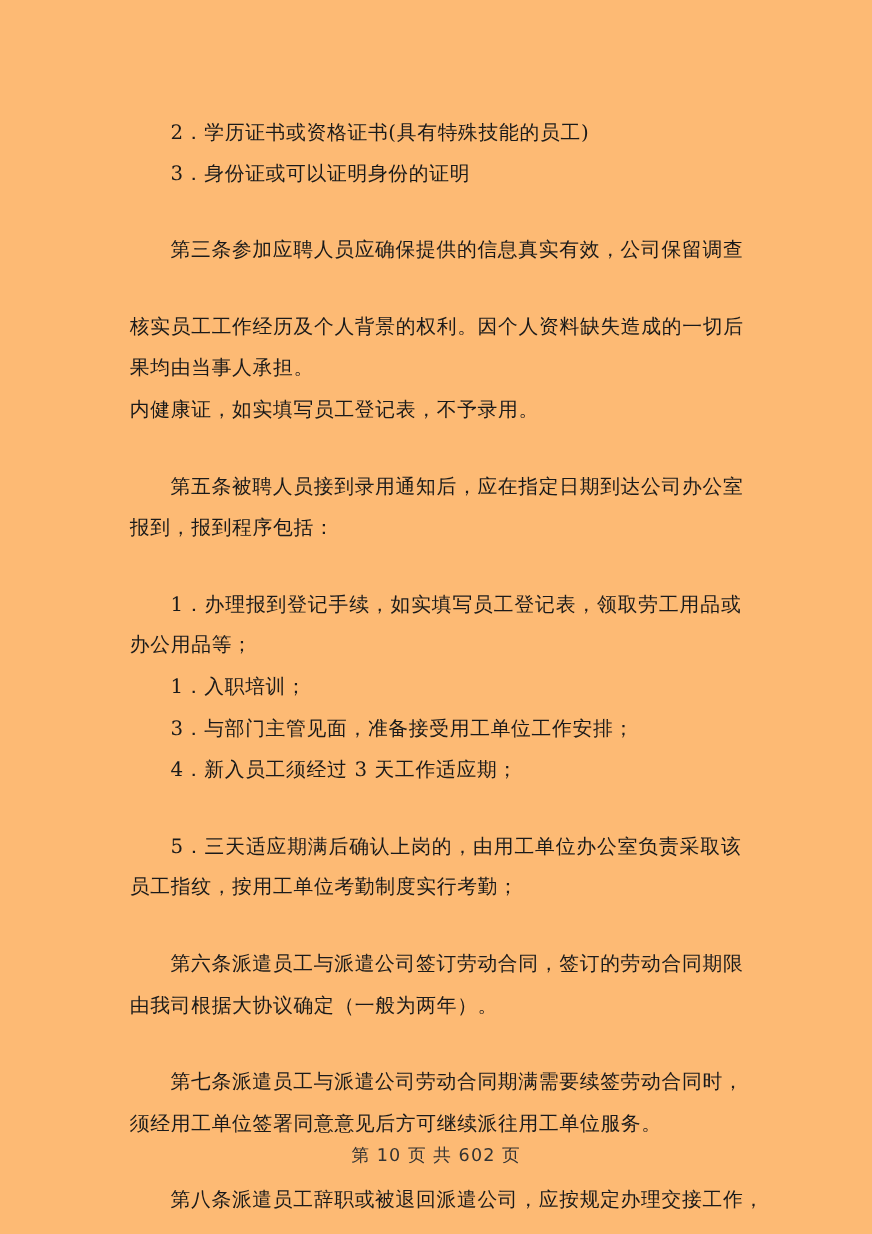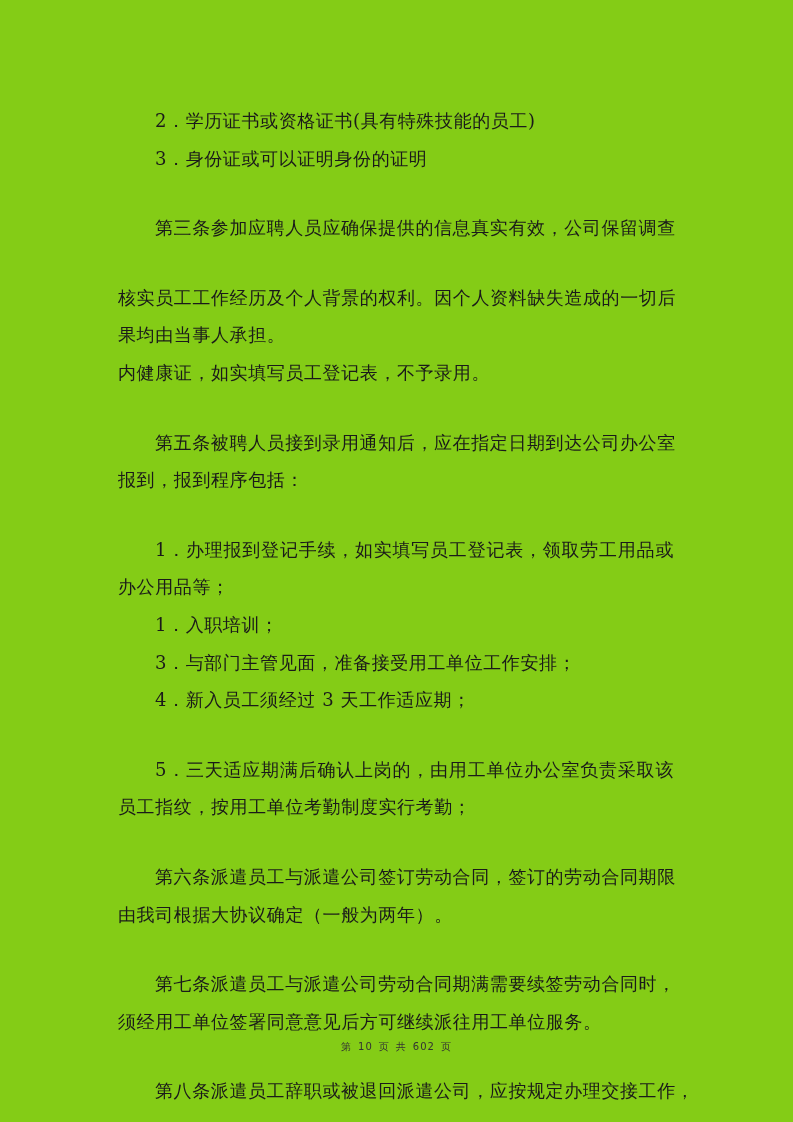--- a/index.html
+++ b/index.html
@@ -13,21 +13,21 @@
     position: relative;
     overflow: hidden;
     font-family: "DejaVu Serif", "Liberation Serif", serif;
     color: #1a1a1a;
   }
   .page {
     position: absolute;
     left: 0; top: 0;
     width: 793px;
     height: 1122px;
-    background: #84cc16;
+    background: #fdba74;
   }
   .content {
     position: absolute;
     left: 118px;
     top: 102px;
     width: 556px;
   }
   .line {
     height: 37.6px;
     line-height: 37.6px;
@@ -43,21 +43,21 @@
     text-align-last: justify;
     margin-top: 32px;
   }
   .footer {
     position: absolute;
     left: 0;
     width: 793px;
     top: 1040px;
     text-align: center;
     font-family: "DejaVu Sans", "Liberation Sans", sans-serif;
-    font-size: 10px;
+    font-size: 16px;
     color: #333333;
     letter-spacing: 1px;
   }
   .footer span { margin: 0 3px; }
 </style>
 </head>
 <body>
 
 <div class="page">
   <div class="content">

